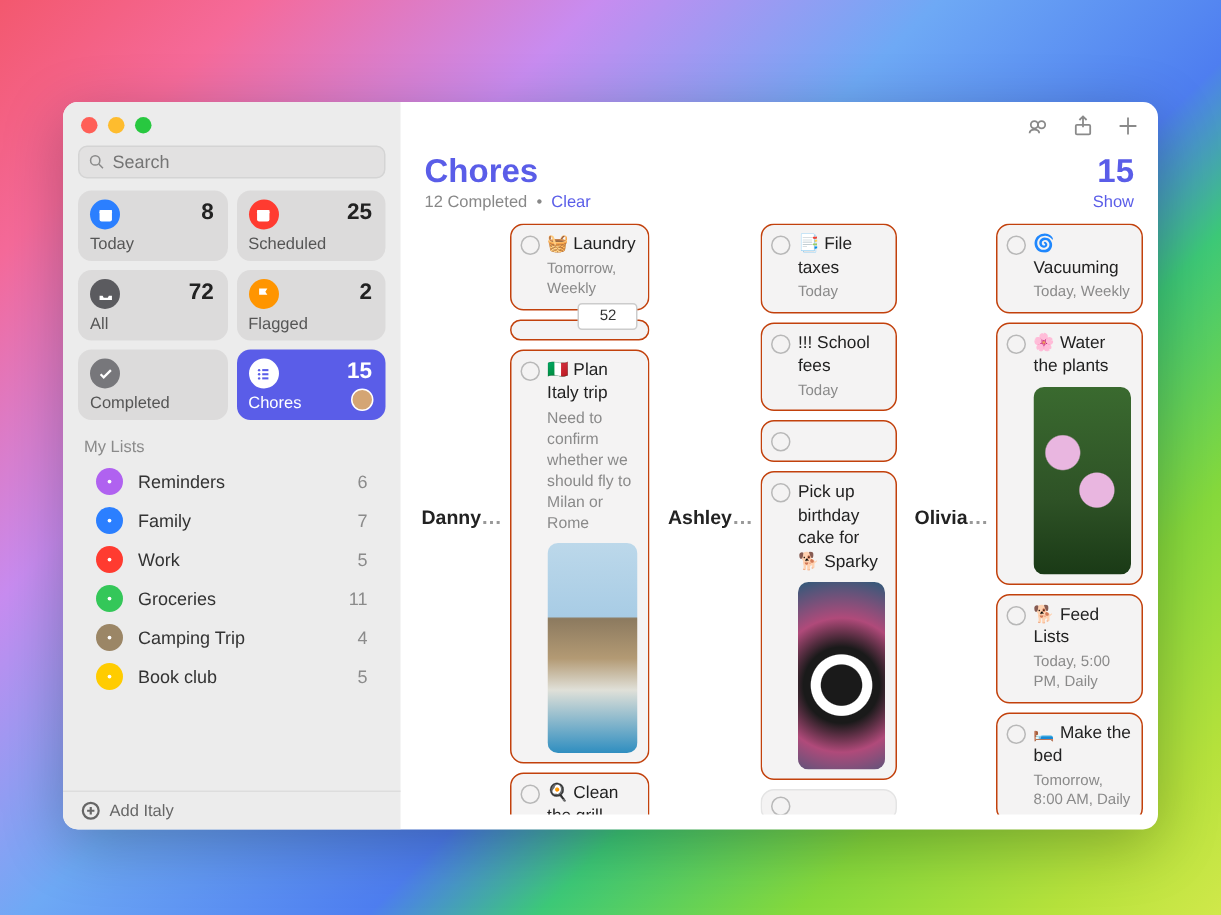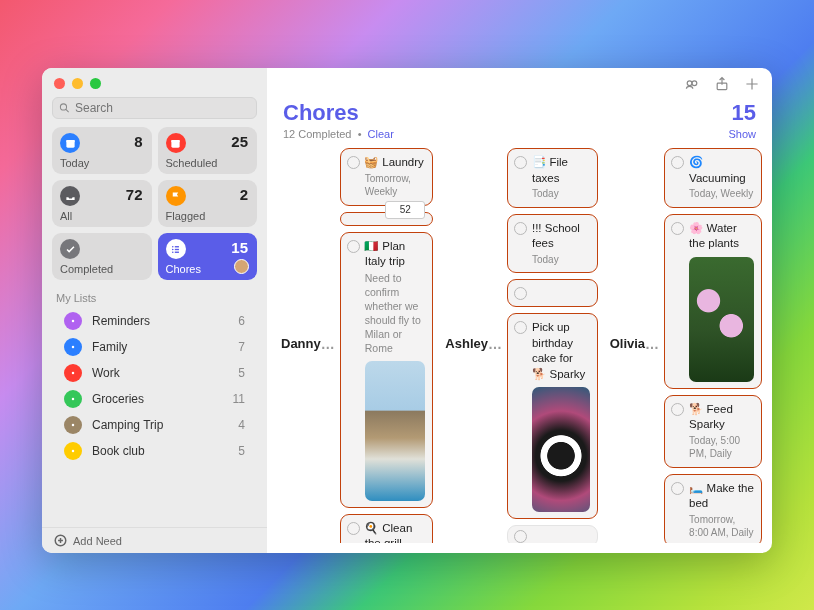--- a/index.html
+++ b/index.html
@@ -228,21 +228,21 @@
           <div class="name">Book club</div>
           <div class="n">5</div>
         </div>
       </div>
     <div class="add-list">
       <svg viewBox="0 0 16 16">
           <circle cx="8" cy="8" r="6.5"></circle>
           <line x1="8" y1="5" x2="8" y2="11"></line>
           <line x1="5" y1="8" x2="11" y2="8"></line>
         </svg>
-      <span>Add Need</span>
+      <span>Add Italy</span>
     </div>
   </aside>
 
   <main class="main">
     <div class="toolbar">
       <span><svg viewBox="0 0 20 20">
             <circle cx="7" cy="9" r="3"></circle>
             <circle cx="13" cy="9" r="3"></circle>
             <path d="M3 16c0-2 2-3 4-3s4 1 4 3"></path>
           </svg></span>
@@ -376,21 +376,21 @@
                   <div class="img med">
                     <div class="img-inner photo-flowers"></div>
                   </div>
                 </div>
               </div>
             </div>
             <div class="card">
               <div class="row1">
                 <div class="check"></div>
                 <div class="body">
-                  <div class="t">🐕 Feed Sparky</div>
+                  <div class="t">🐕 Feed Lists</div>
                   <div class="meta">Today, 5:00 PM, Daily</div>
                 </div>
               </div>
             </div>
             <div class="card">
               <div class="row1">
                 <div class="check"></div>
                 <div class="body">
                   <div class="t">🛏️ Make the bed</div>
                   <div class="meta">Tomorrow, 8:00 AM, Daily</div>

